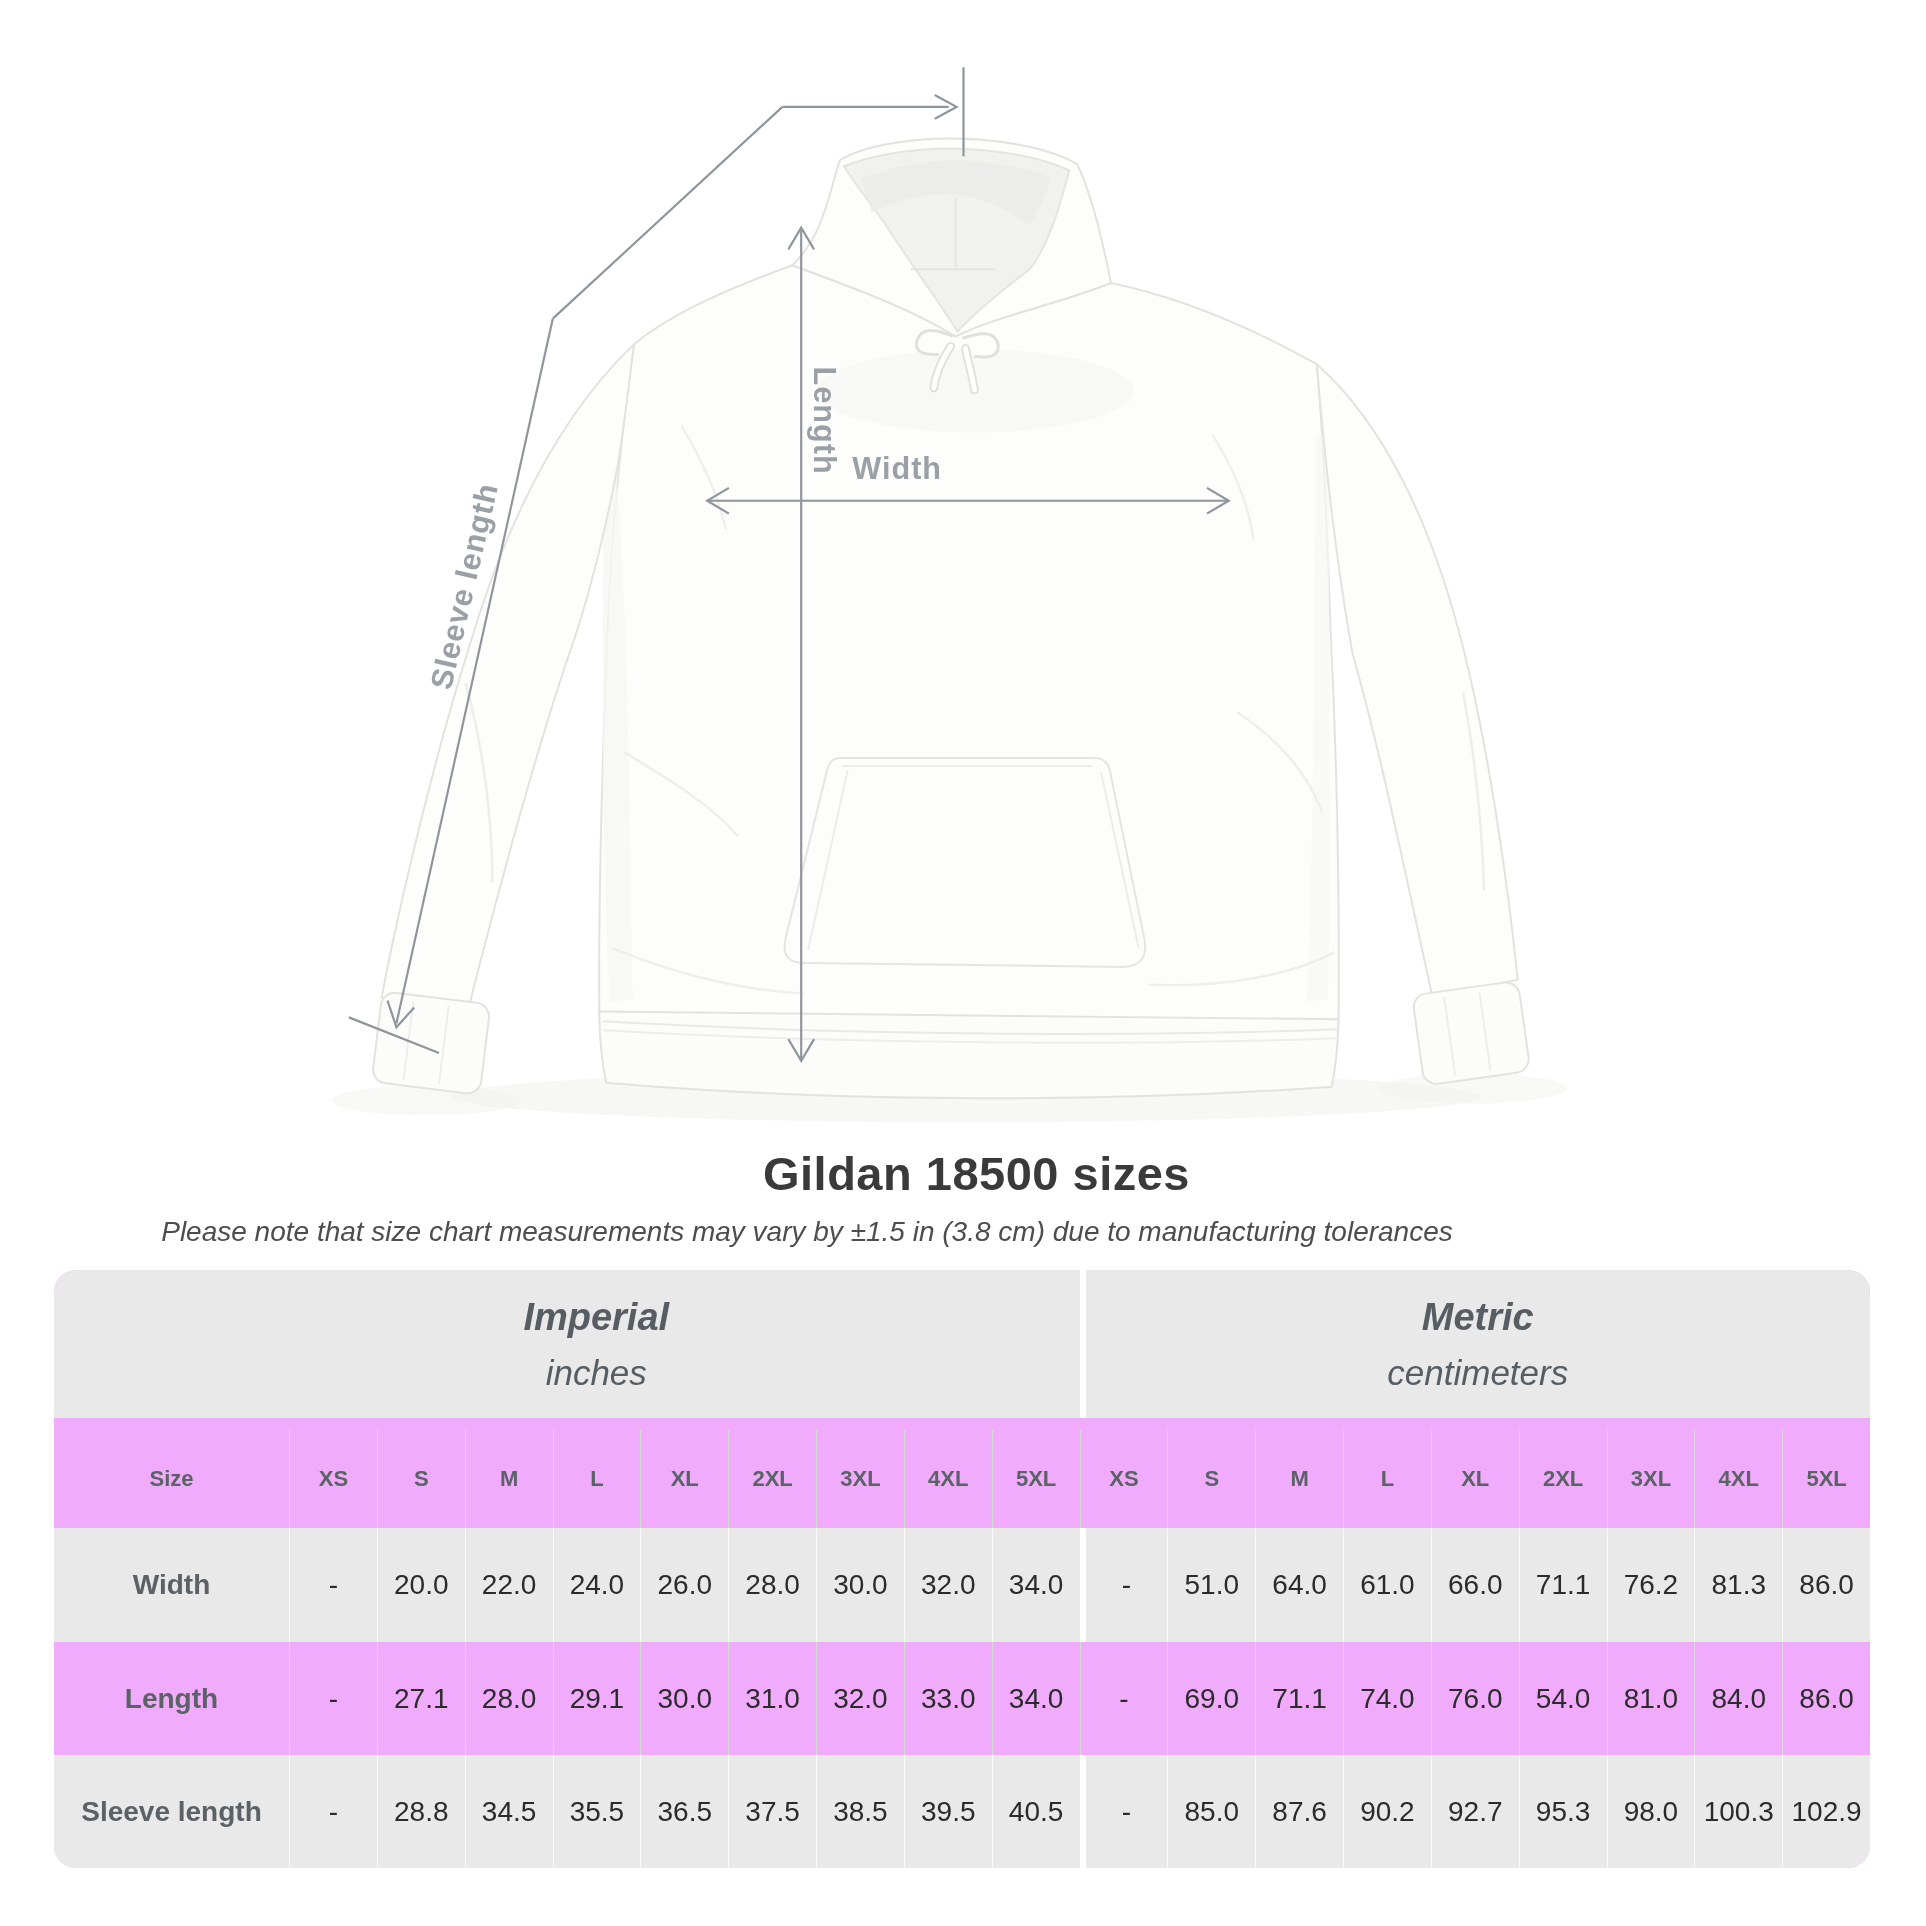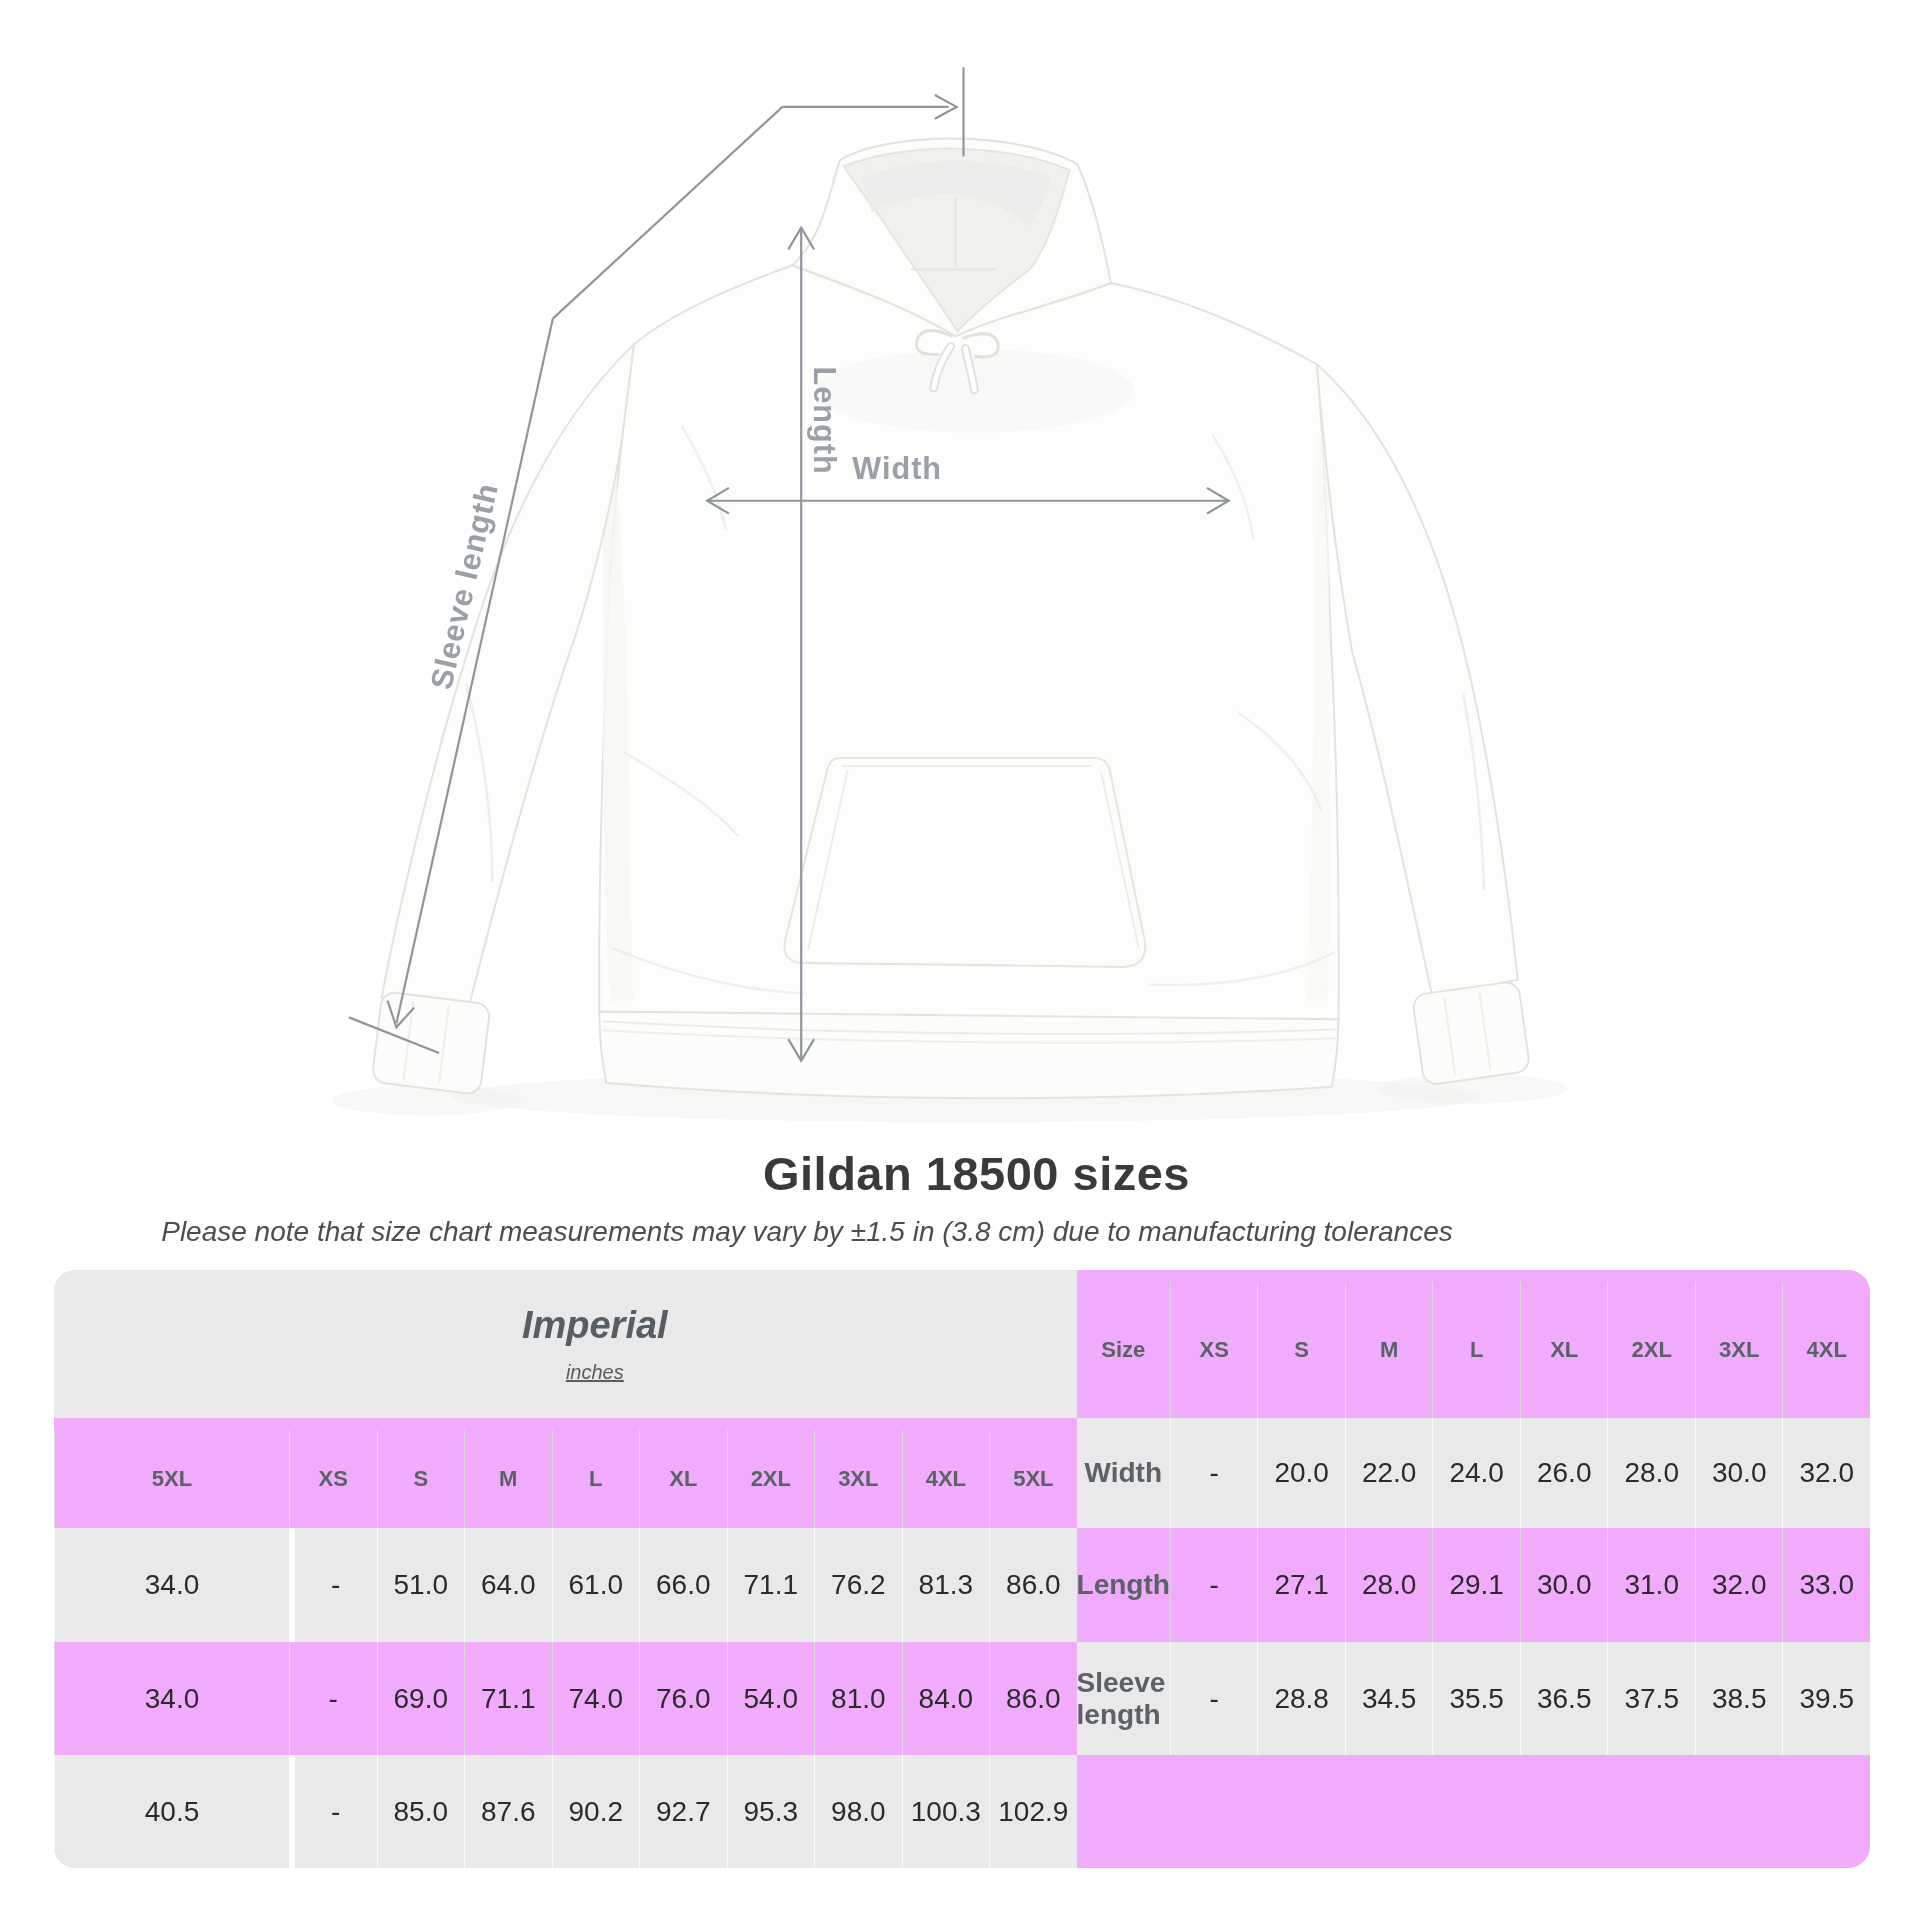--- a/index.html
+++ b/index.html
@@ -25,21 +25,21 @@
     grid-template-rows:148px 110px 114px 113px 113px;
     background:#f0abfc;border-radius:22px;overflow:hidden;
   }
   .ghead{
     background:#e9e9e9;display:flex;flex-direction:column;align-items:center;justify-content:center;
     gap:14px;color:#565d63;
   }
   .gh1{grid-column:1/11;padding-left:59px;}
   .gh2{grid-column:11/20;border-left:6px solid #ffffff;}
   .glab{font-size:38px;font-weight:bold;font-style:italic;}
-  .gsub{font-size:20px;font-style:italic;text-decoration:underline;}
+  .gsub{font-size:35px;font-style:italic;}
   .c{display:flex;align-items:center;justify-content:center;box-sizing:border-box;}
   .szh,.corner{font-size:22px;font-weight:bold;color:#5b6166;margin-top:12px;}
   .rowlab{font-size:28px;font-weight:bold;color:#5b6166;}
   .val{font-size:28px;color:#2b2b2b;}
   .g{background:#e9e9e9;}
   .b{border-left:1px solid #d9d9d9;}
   .gb{border-left:1px solid #fafafa;}
   .bb{border-left:6px solid #ffffff;}
 </style>
 </head>
@@ -142,20 +142,24 @@
   </div>
 
   <div class="page-title">Gildan 18500 sizes</div>
   <div class="page-subtitle">Please note that size chart measurements may vary by ±1.5 in (3.8 cm) due to manufacturing tolerances</div>
 
   <div class="size-table">
 
     <div class="ghead gh1">
       <div class="glab">Imperial</div>
       <div class="gsub">inches</div>
+    </div>
+    <div class="ghead gh2">
+      <div class="glab">Metric</div>
+      <div class="gsub">centimeters</div>
     </div>
 
     <div class="c corner">Size</div>
     <div class="c szh b">XS</div>
     <div class="c szh b">S</div>
     <div class="c szh b">M</div>
     <div class="c szh b">L</div>
     <div class="c szh b">XL</div>
     <div class="c szh b">2XL</div>
     <div class="c szh b">3XL</div>

